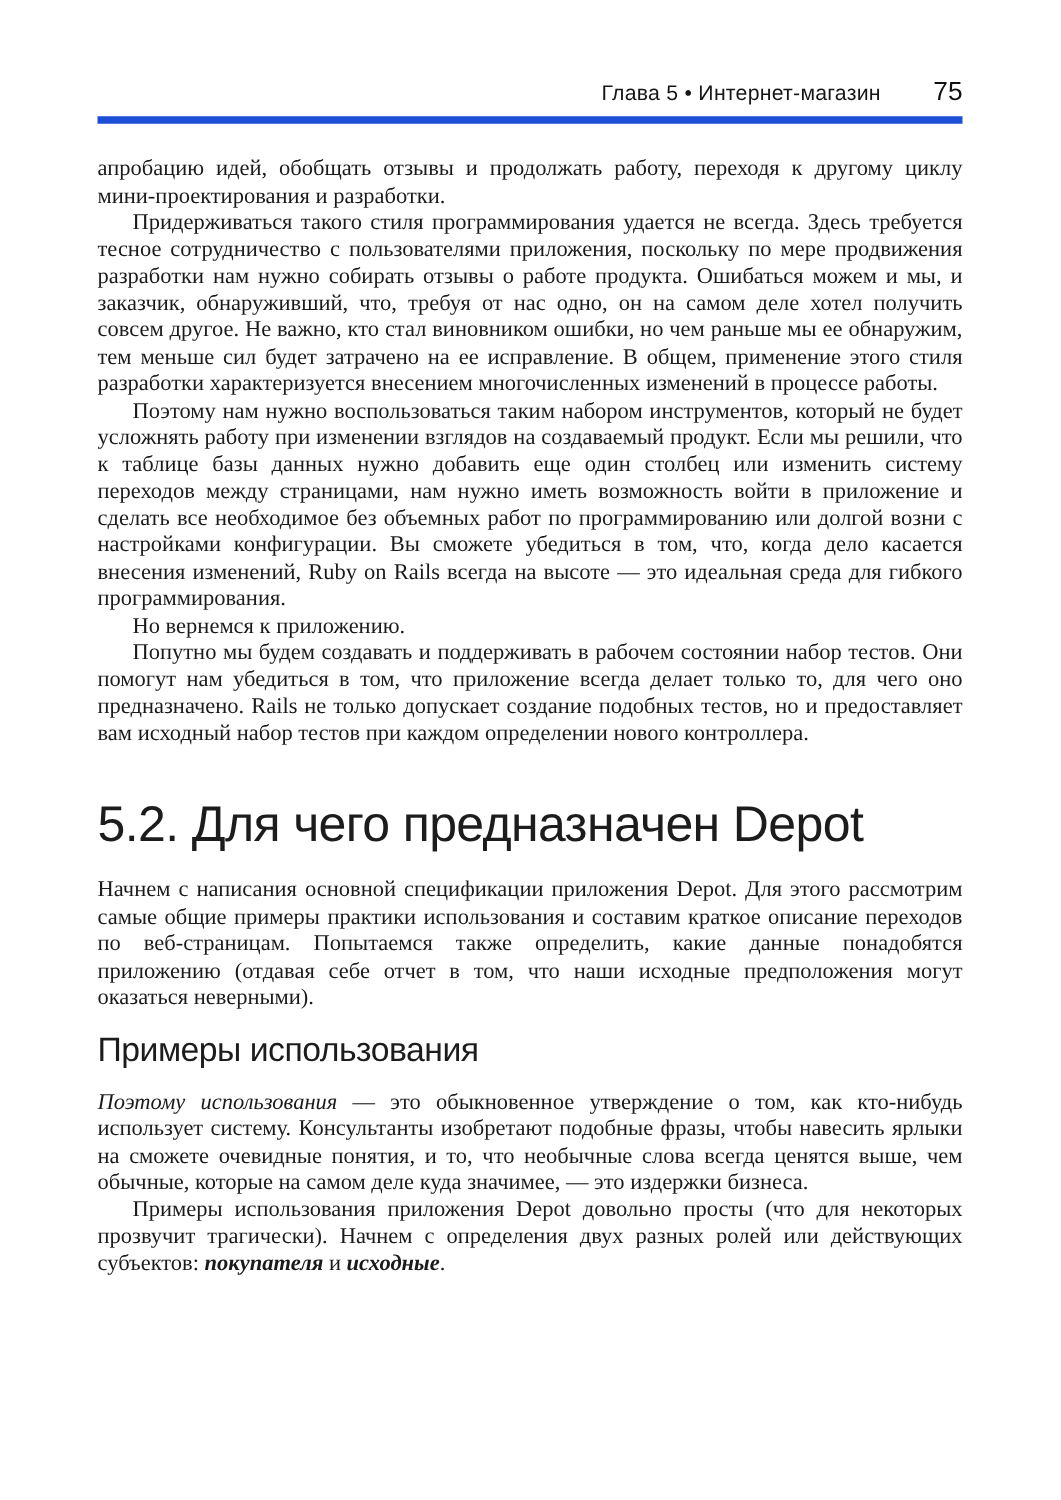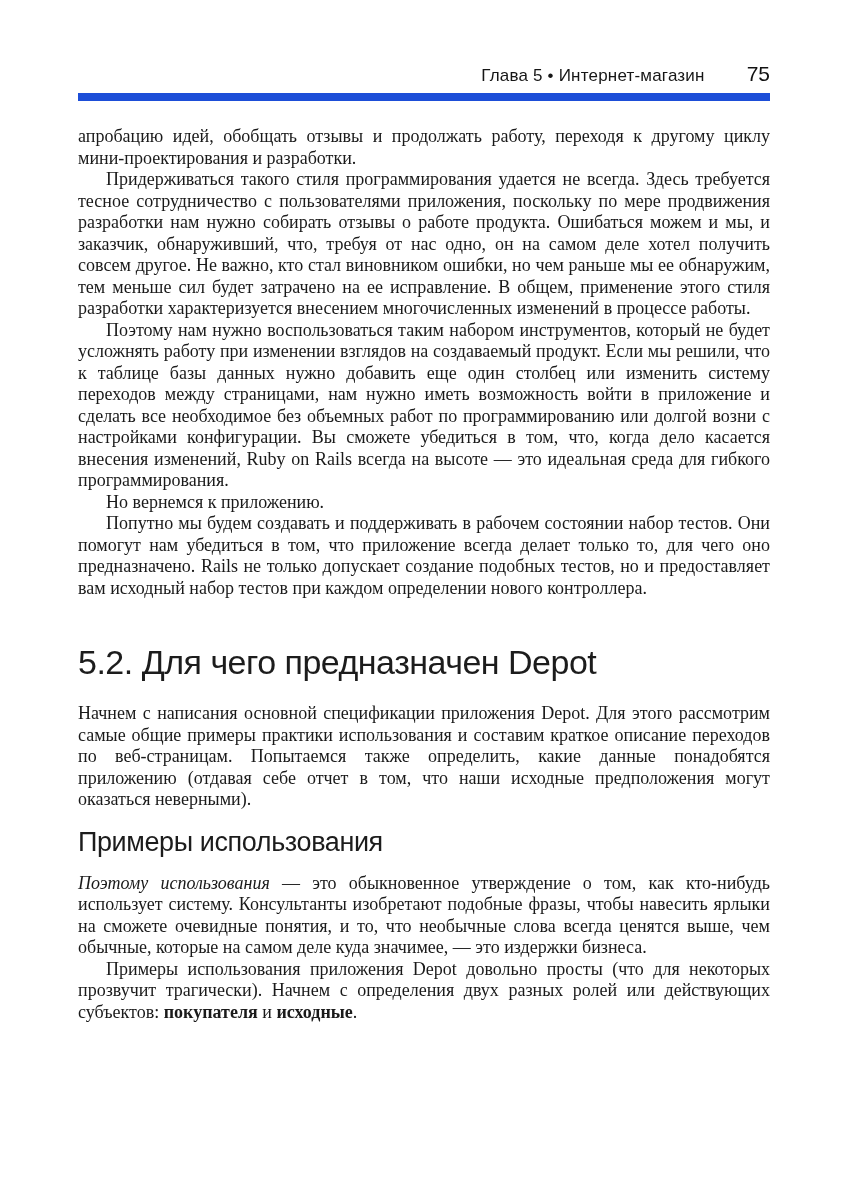--- a/index.html
+++ b/index.html
@@ -15,21 +15,21 @@
     background: #ffffff;
     box-sizing: border-box;
     padding: 0 79px 0 78px;
     color: #1a1a1a;
     overflow: hidden;
   }
   
   .page-header {
     padding-top: 62px;
     padding-bottom: 7px;
-    border-bottom: 8px solid #1d4ed8;
+    border-bottom: 6px solid #1d4ed8;
     display: flex;
     justify-content: flex-end;
     align-items: baseline;
   }
   .running-head {
     font-family: "Liberation Sans", "DejaVu Sans", sans-serif;
     font-size: 17px;
     letter-spacing: 0.2px;
     color: #161616;
   }
@@ -47,26 +47,26 @@
   p.body-par {
     margin: 0;
     font-family: "Liberation Serif", "DejaVu Serif", serif;
     font-size: 18px;
     line-height: 21.5px;
     text-align: justify;
     color: #1a1a1a;
   }
   p.indent { text-indent: 28px; }
   .run-italic { font-style: italic; }
-  .run-bold-italic { font-weight: 700; }
+  .run-bold-italic { font-style: italic; font-weight: 700; }
   
   h1.section-heading {
     margin: 44px 0 22px 0;
     font-family: "Liberation Sans", "DejaVu Sans", sans-serif;
-    font-size: 34px;
+    font-size: 40px;
     line-height: 38px;
     font-weight: 400;
     letter-spacing: -0.5px;
     color: #1c1c1c;
   }
   h2.subsection-heading {
     margin: 16px 0 16px 0;
     font-family: Liberation Sans, sans-serif;
     font-size: 27px;
     line-height: 30px;

